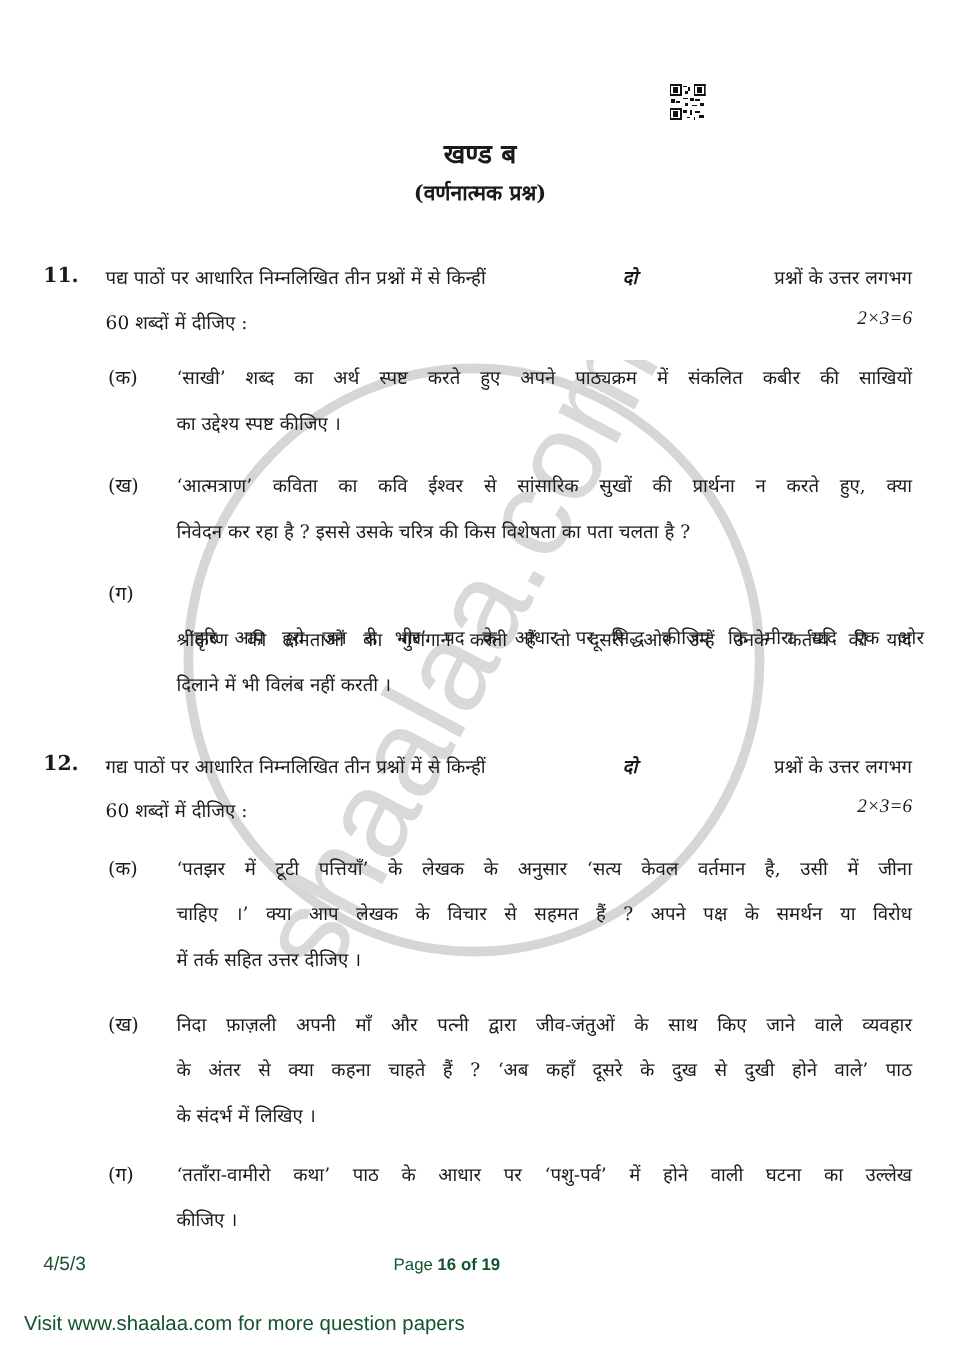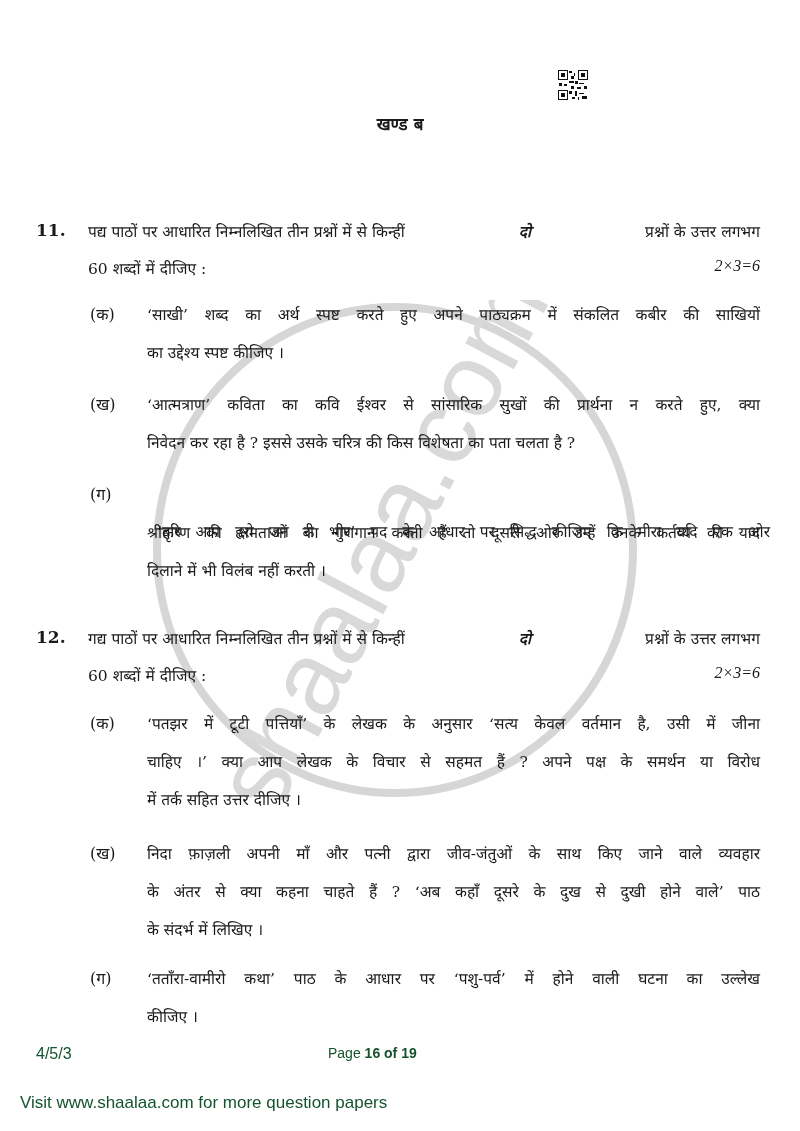--- a/index.html
+++ b/index.html
@@ -4,21 +4,21 @@
 <style>
   html, body { margin: 0; padding: 0; background: #ffffff; }
   body {
     width: 800px; height: 1131px; position: relative; overflow: hidden;
     font-family: "DejaVu Serif", "Liberation Serif", serif;
     color: #1a1a1a;
   }
   .page { position: absolute; left: 0; top: 0; width: 800px; height: 1131px; }
   .qr { position: absolute; left: 558px; top: 70px; width: 30px; height: 30px; }
   .watermark { position: absolute; left: 150px; top: 300px; width: 490px; height: 500px; pointer-events: none; }
-  .section-title { position: absolute; left: 0; width: 800px; text-align: center; font-weight: bold; font-size: 17px; }
+  .section-title { position: absolute; left: 0; width: 800px; text-align: center; font-weight: bold; font-size: 22px; }
   .qnum { position: absolute; left: 36px; font-weight: bold; font-size: 17px; font-family: "DejaVu Serif", serif; }
   .line { position: absolute; font-size: 15.5px; white-space: nowrap; }
   .just { text-align: justify; text-align-last: justify; }
   .marks { position: absolute; right: 40px; font-style: italic; font-size: 16px; font-family: "Liberation Serif", serif; }
   .label { position: absolute; left: 90px; font-size: 16px; }
   .footer { position: absolute; font-family: "Liberation Sans", sans-serif; font-size: 16px; color: #14532d; }
   b.em { font-style: italic; font-weight: bold; }
 </style>
 </head>
 <body>
@@ -62,20 +62,21 @@
       <rect x="14" y="19" width="1" height="2"></rect>
     </g>
   </svg>
 
   <svg class="watermark" viewBox="0 0 490 500">
     <ellipse cx="245" cy="250" rx="238" ry="243" fill="none" stroke="#d6d6d6" stroke-width="8"></ellipse>
     <text x="245" y="270" text-anchor="middle" font-family="Liberation Sans, sans-serif" font-size="104" fill="#d9d9d9" transform="rotate(-62 245 250)">shaalaa.com</text>
   </svg>
 
   <div class="section-title" style="top:112px;">खण्ड ब</div>
+  <div class="section-title" style="top:148px; font-size:17.5px;">(वर्णनात्मक प्रश्न)</div>
 
   <div>
     <div class="qnum" style="top:220px;">11.</div>
     <div class="line" style="left:88px; top:220px; width:672px; display:flex; justify-content:space-between;">
       <span>पद्य पाठों पर आधारित निम्नलिखित तीन प्रश्नों में से किन्हीं</span>
       <b class="em">दो</b>
       <span>प्रश्नों के उत्तर लगभग</span>
     </div>
     <div class="line" style="left:88px; top:257px;">60 शब्दों में दीजिए :</div>
     <div class="marks" style="top:257px;">2×3=6</div>

